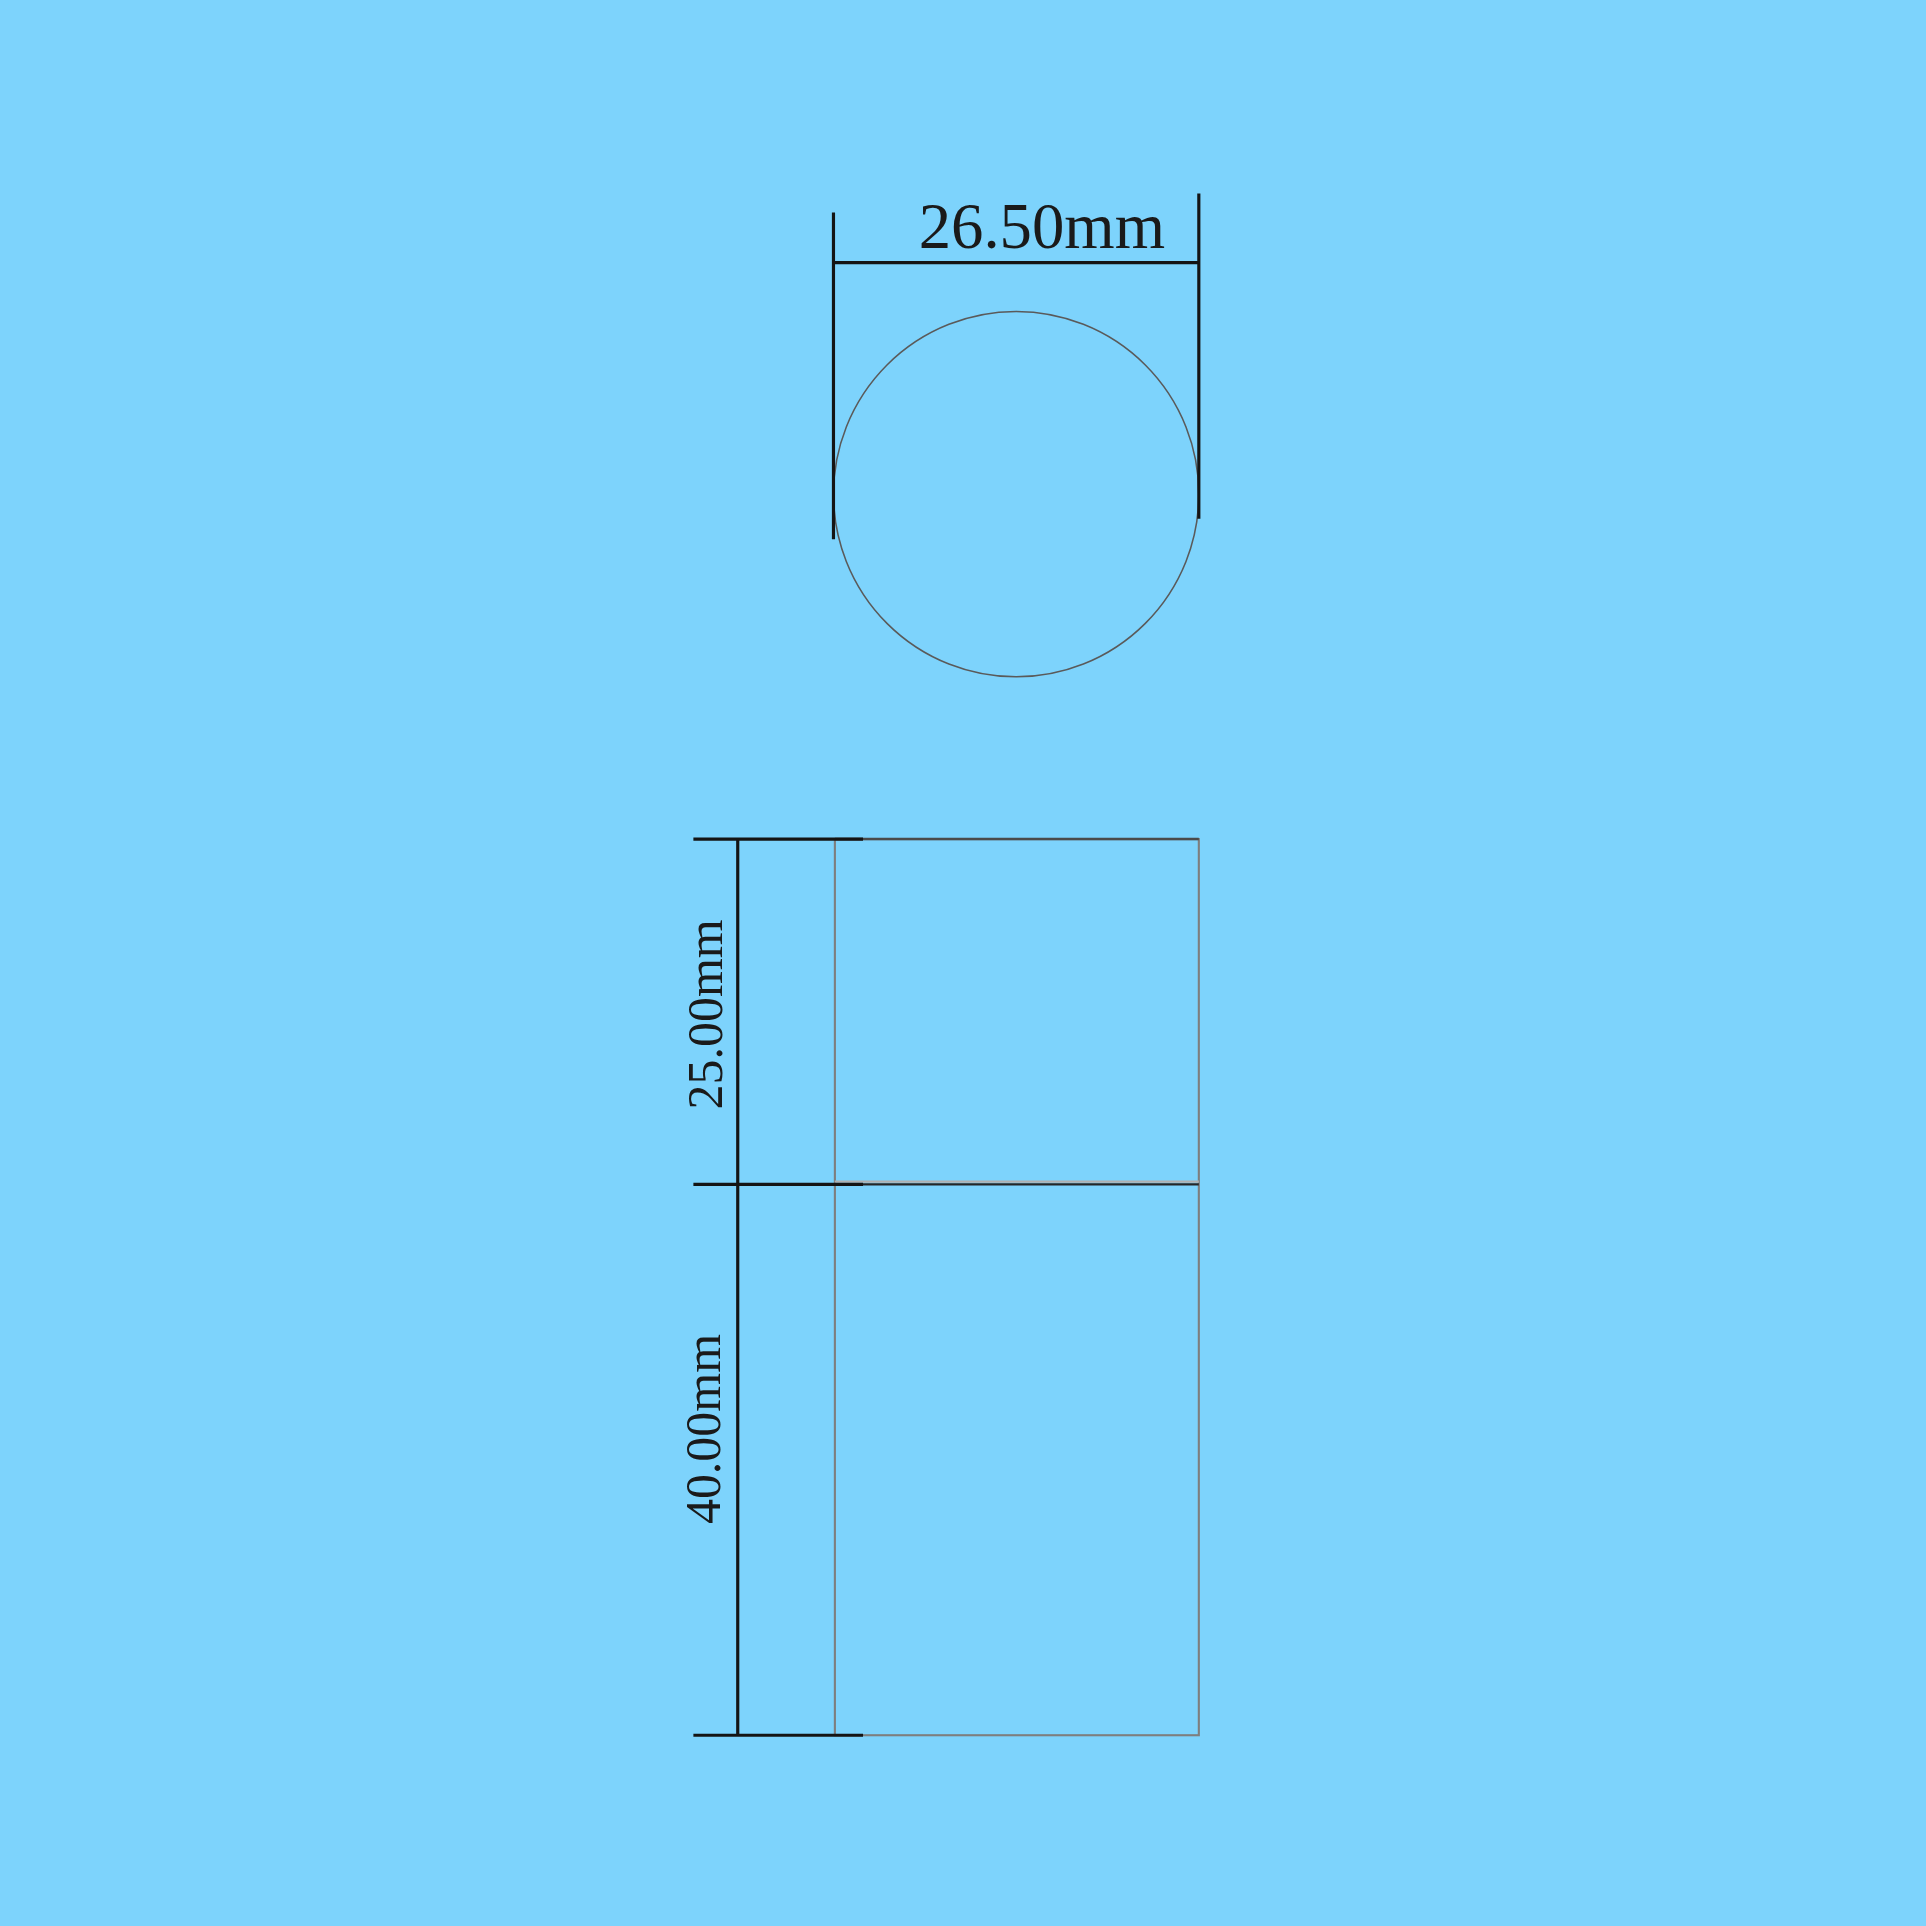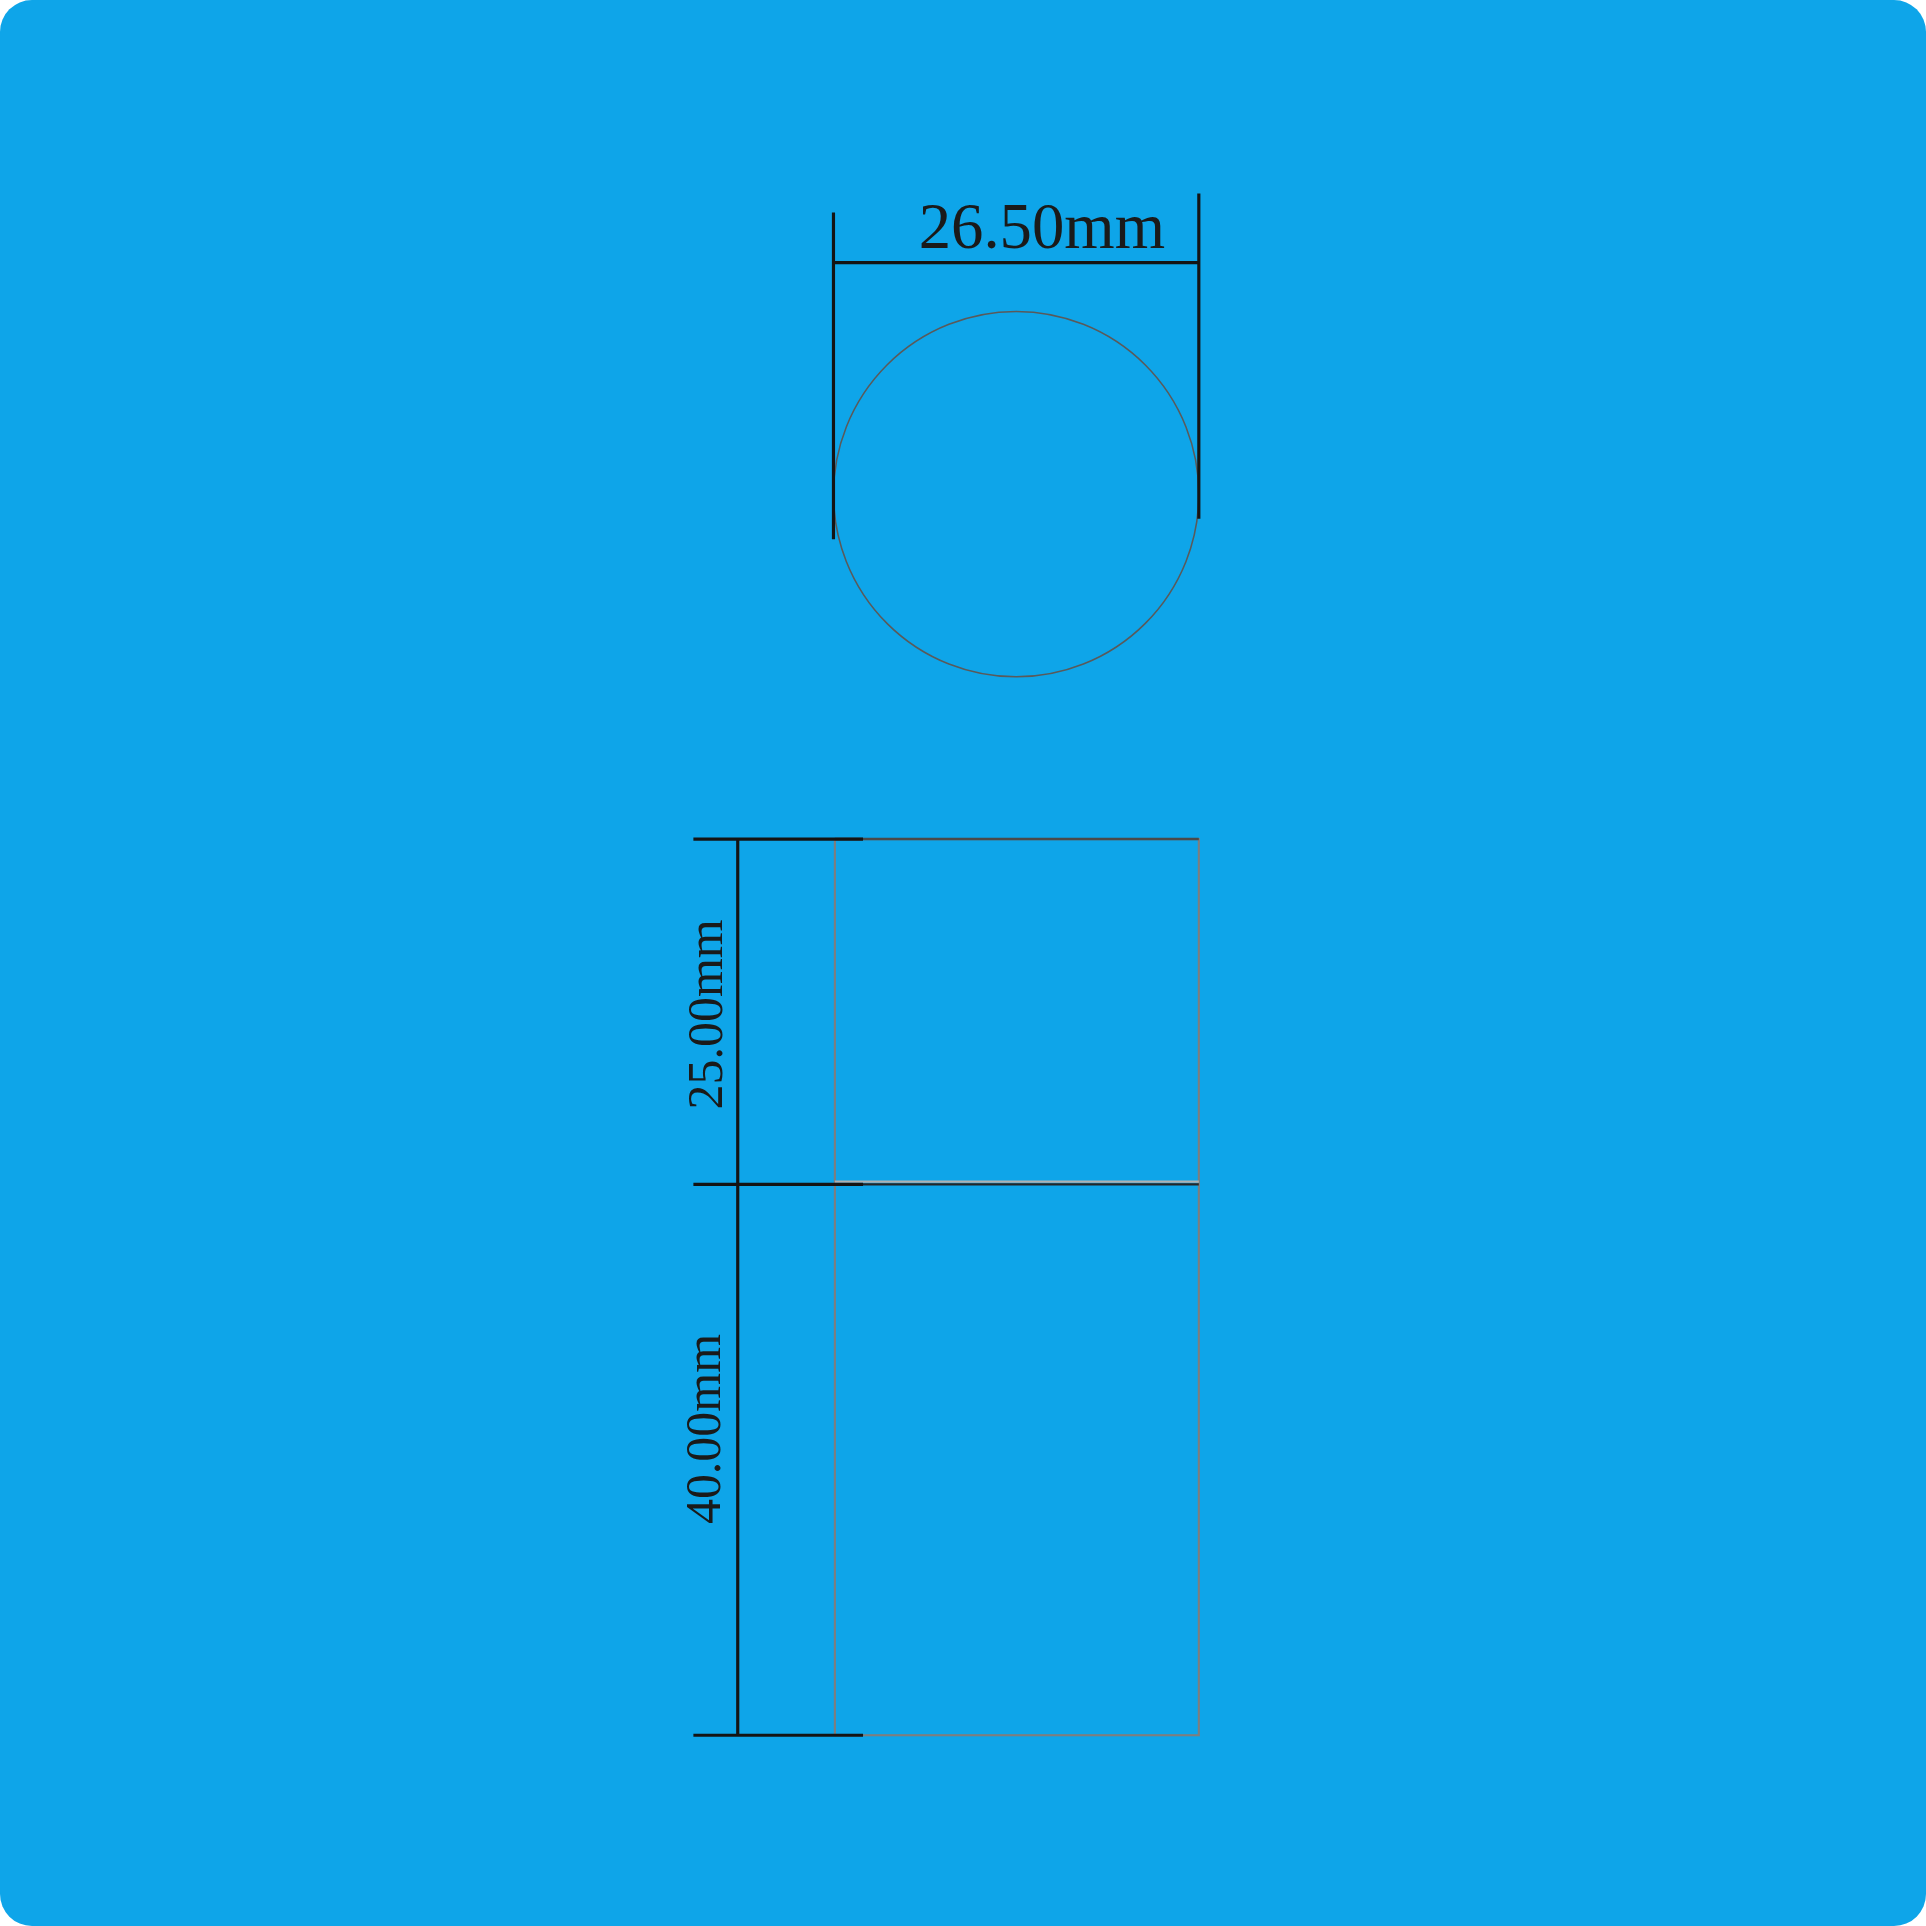--- a/index.html
+++ b/index.html
@@ -4,23 +4,22 @@
 <style>
   html, body {
     margin: 0;
     padding: 0;
     background: #ffffff;
   }
   .canvas {
     position: relative;
     width: 1926px;
     height: 1926px;
-    background: #0ea5e9;
+    background: #7dd3fc;
     overflow: hidden;
-    border-radius: 32px;
   }
   .canvas svg {
     position: absolute;
     left: 0;
     top: 0;
     width: 1926px;
     height: 1926px;
     display: block;
   }
   .dim-text-lg {

